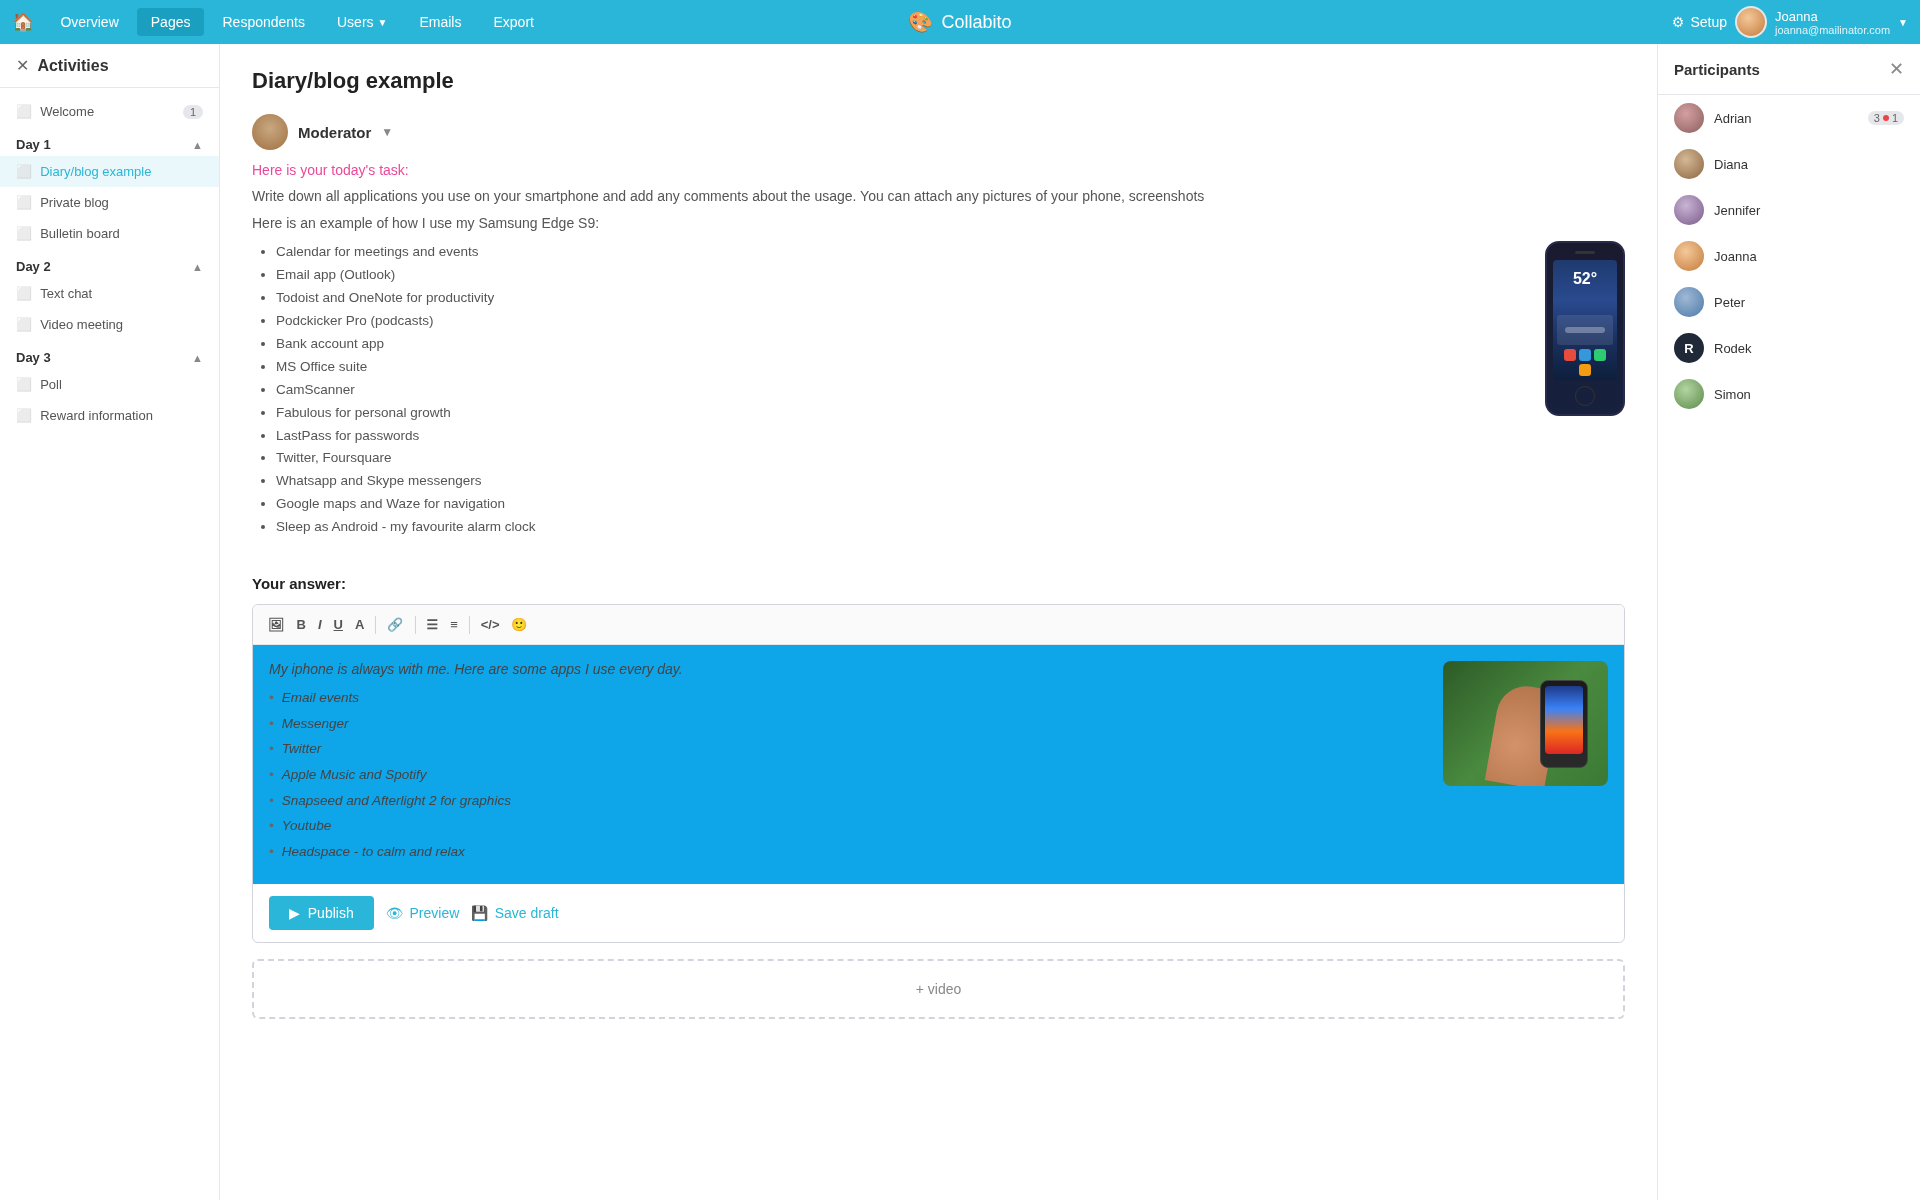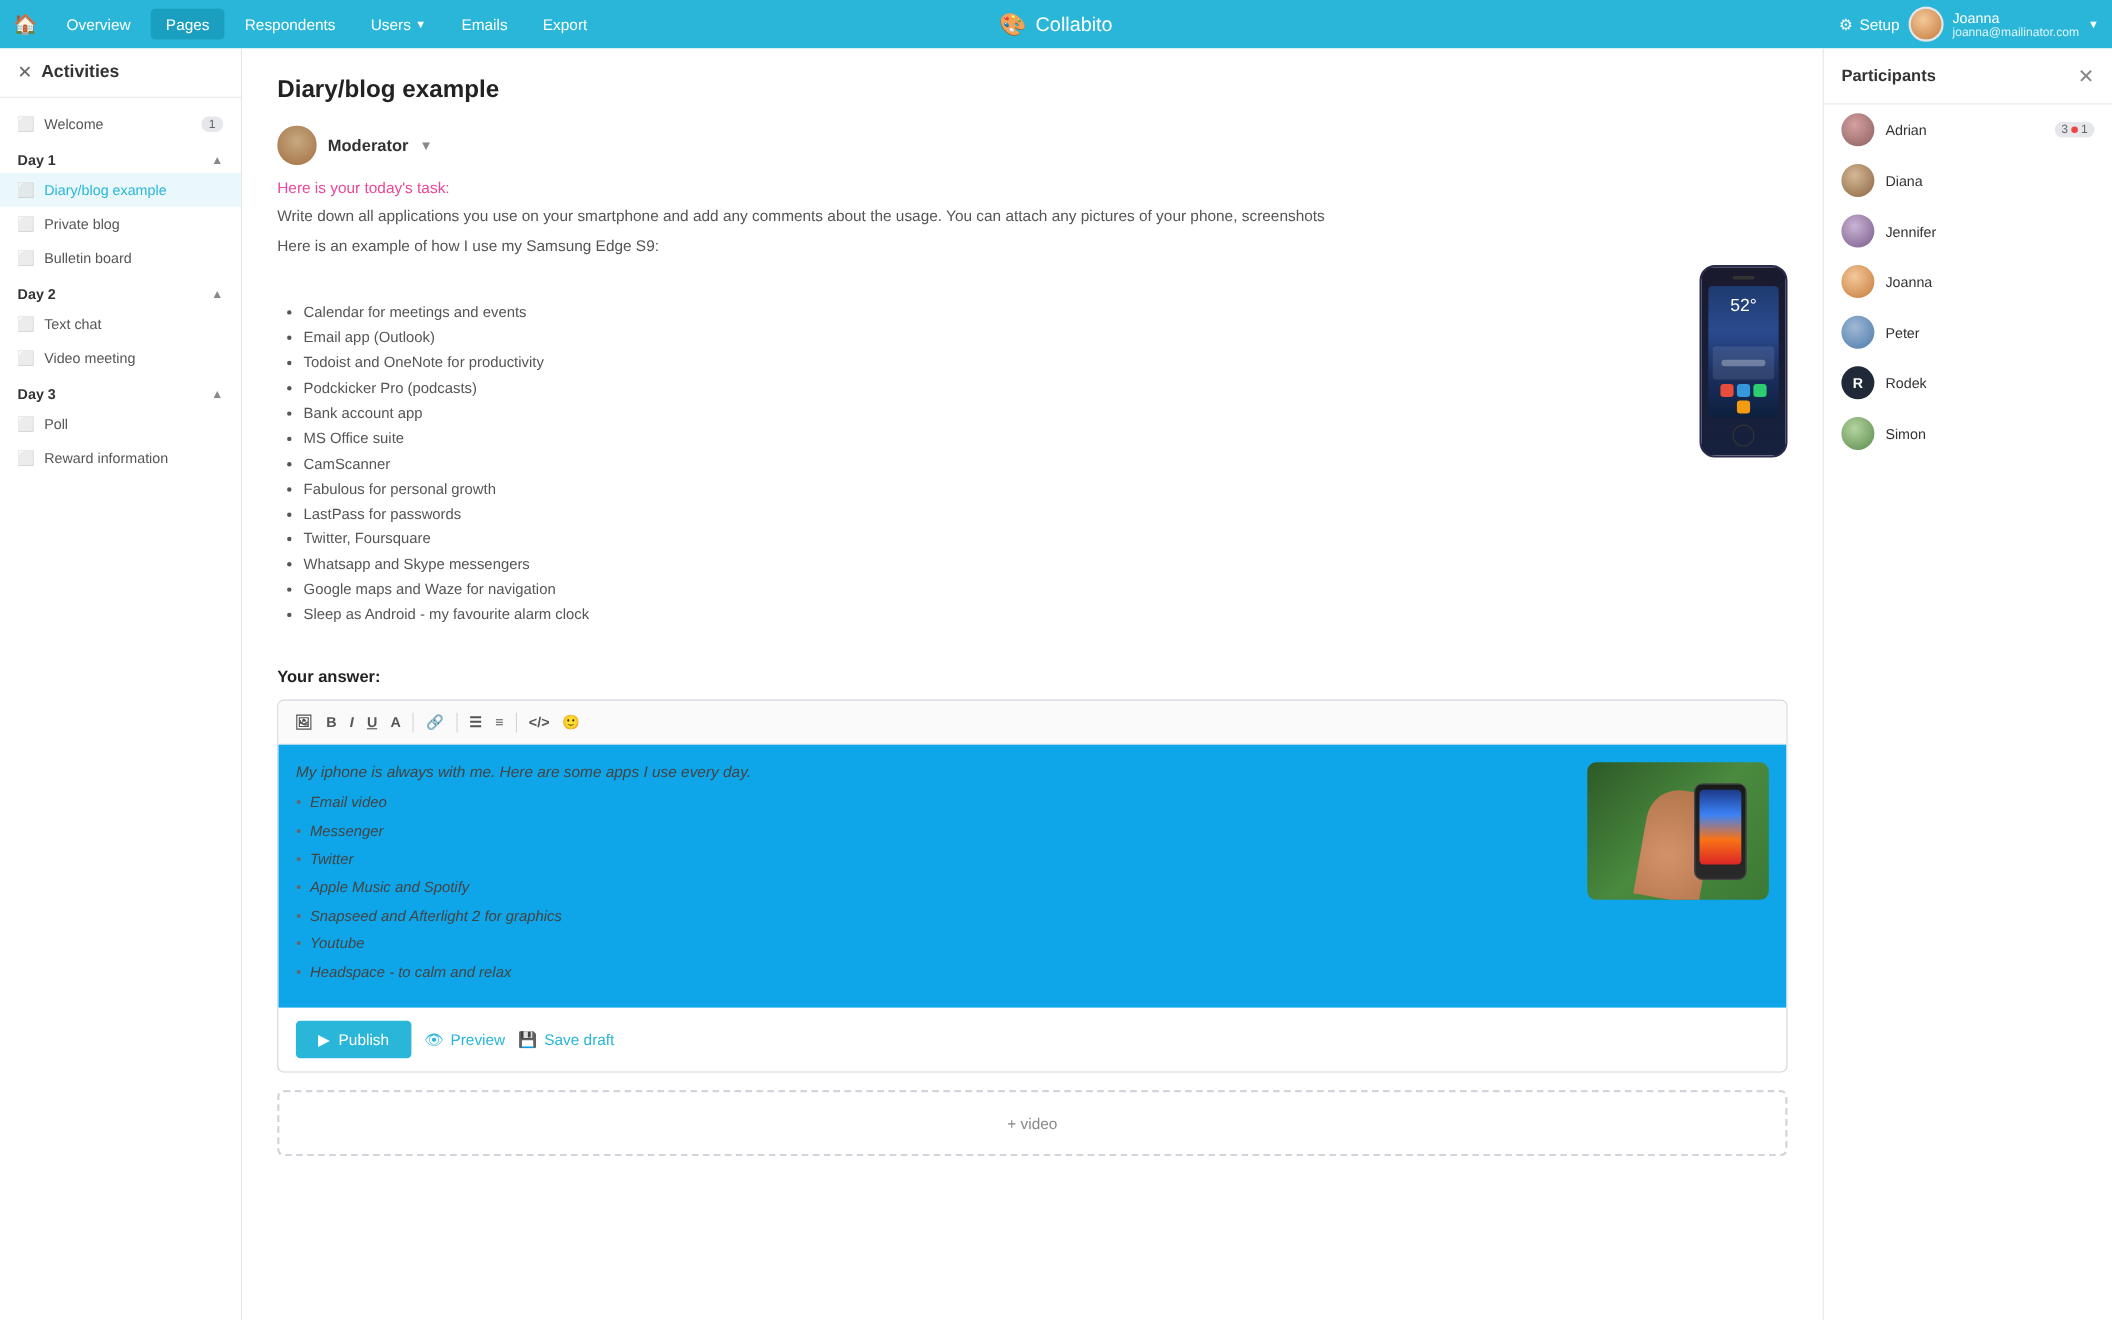--- a/index.html
+++ b/index.html
@@ -45,21 +45,21 @@
     .mod-dropdown { color: #888; font-size: 12px; cursor: pointer; }
 
     .task-intro { font-size: 14px; color: #ec4899; margin-bottom: 8px; font-weight: 400; }
     .task-desc { font-size: 14px; color: #555; margin-bottom: 8px; line-height: 1.5; }
     .task-example { font-size: 14px; color: #555; margin-bottom: 10px; }
 
     .content-area { display: flex; gap: 20px; }
     .content-text { flex: 1; }
     .content-image { flex-shrink: 0; }
 
-    .bullet-list { list-style: disc; margin-left: 24px; margin-bottom: 16px; margin-top: 32px; }
+    .bullet-list { list-style: disc; margin-left: 24px; margin-bottom: 16px; }
     .bullet-list li { font-size: 13.5px; color: #555; line-height: 1.7; }
 
     .your-answer { font-size: 15px; font-weight: 700; color: #222; margin: 20px 0 12px; }
 
     
     .editor-box { border: 1px solid #d1d5db; border-radius: 6px; overflow: hidden; margin-bottom: 16px; }
     .editor-toolbar { display: flex; align-items: center; gap: 2px; padding: 8px 10px; border-bottom: 1px solid #e5e7eb; background: #fafafa; flex-wrap: wrap; }
     .toolbar-btn { background: none; border: none; cursor: pointer; padding: 4px 5px; border-radius: 3px; color: #555; font-size: 13px; font-weight: 600; display: flex; align-items: center; justify-content: center; }
     .toolbar-sep { width: 1px; height: 18px; background: #d1d5db; margin: 0 4px; }
     .editor-body { padding: 16px; min-height: 160px; background: #0ea5e9; font-style: italic; }
@@ -230,21 +230,21 @@
           <li>Whatsapp and Skype messengers</li>
           <li>Google maps and Waze for navigation</li>
           <li>Sleep as Android - my favourite alarm clock</li>
         </ul>
       </div>
       <div class="content-image">
 
         <div style="width:80px;height:175px;background:linear-gradient(180deg,#1a1a2e,#16213e);border-radius:14px;border:2px solid #2a2a4a;position:relative;display:flex;flex-direction:column;align-items:center;padding:8px 4px 6px;margin-top:0;">
           <div style="width:20px;height:3px;background:#333;border-radius:2px;margin-bottom:6px;"></div>
           <div style="width:64px;height:120px;background:linear-gradient(180deg,#1e3a6e,#2a4a8f,#1a3060,#0d1f3c);border-radius:4px;display:flex;flex-direction:column;align-items:center;padding:6px 4px 4px;">
-            <div style="color:white;font-size:16px;font-weight:400;margin-top:4px;">52°</div>
+            <div style="color:white;font-size:16px;font-weight:700;margin-top:4px;">52°</div>
             <div style="flex:1;"></div>
             <div style="width:56px;height:30px;background:rgba(255,255,255,0.1);border-radius:3px;margin-bottom:4px;display:flex;align-items:center;justify-content:center;">
               <div style="width:40px;height:6px;background:rgba(255,255,255,0.3);border-radius:3px;"></div>
             </div>
             <div style="display:flex;gap:3px;flex-wrap:wrap;justify-content:center;">
               <div style="width:12px;height:12px;border-radius:3px;background:#e74c3c;"></div>
               <div style="width:12px;height:12px;border-radius:3px;background:#3498db;"></div>
               <div style="width:12px;height:12px;border-radius:3px;background:#2ecc71;"></div>
               <div style="width:12px;height:12px;border-radius:3px;background:#f39c12;"></div>
             </div>
@@ -276,21 +276,21 @@
         <button class="toolbar-btn">≡</button>
         <span class="toolbar-sep"></span>
         <button class="toolbar-btn">&lt;/&gt;</button>
         <button class="toolbar-btn">🙂</button>
       </div>
       <div class="editor-body">
         <div class="editor-content">
           <div class="editor-text">
             <p>My iphone is always with me. Here are some apps I use every day.</p>
             <ul class="editor-bullet">
-              <li>Email video</li>
+              <li>Email events</li>
               <li>Messenger</li>
               <li>Twitter</li>
               <li>Apple Music and Spotify</li>
               <li>Snapseed and Afterlight 2 for graphics</li>
               <li>Youtube</li>
               <li>Headspace - to calm and relax</li>
             </ul>
           </div>
           <div>
 

